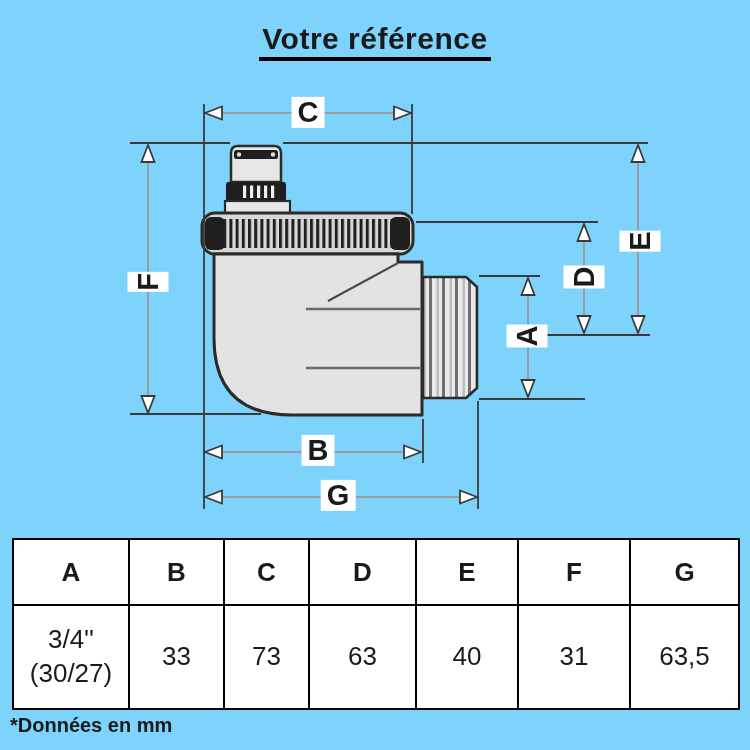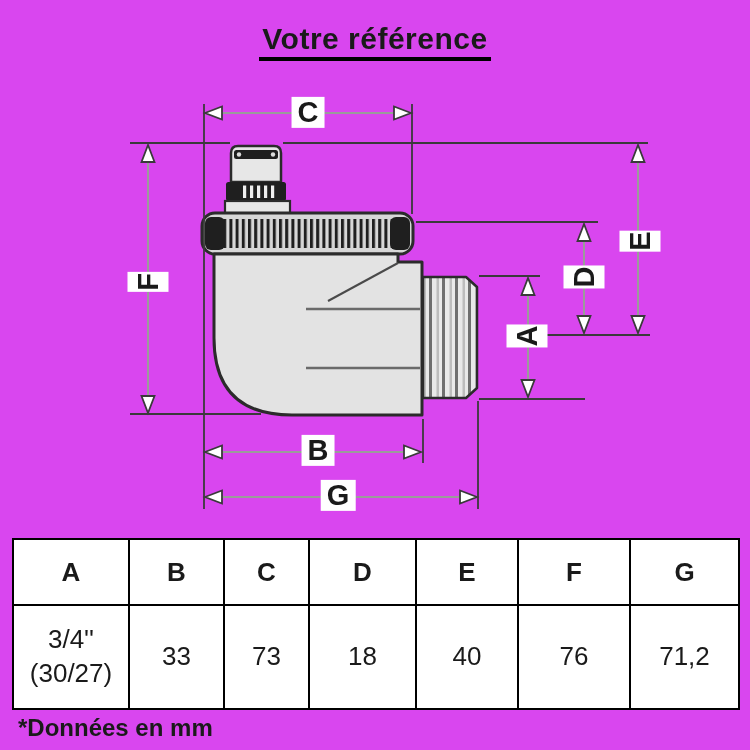--- a/index.html
+++ b/index.html
@@ -1,18 +1,18 @@
 <!DOCTYPE html>
 <html><head>
 <meta charset="utf-8">
 <style>
   html,body{margin:0;padding:0;background:#fff;}
   body{width:750px;height:750px;position:relative;overflow:hidden;
        font-family:"Liberation Sans", sans-serif;color:#1a1a1a;}
-  .page{position:absolute;inset:0;background:#d946ef;}
+  .page{position:absolute;inset:0;background:#7dd3fc;}
 
   
   .title-wrap{position:absolute;top:22px;left:0;width:750px;text-align:center;}
   .title{display:inline-block;font-size:30px;font-weight:bold;
          border-bottom:4px solid #000;padding:0 3px 1px 3px;letter-spacing:.5px;}
 
   
   .diagram{position:absolute;top:0;left:0;width:750px;height:530px;}
   .diagram svg{position:absolute;top:0;left:0;}
   .dim-label{position:absolute;font-size:29px;font-weight:bold;line-height:1;
@@ -21,21 +21,21 @@
 
   
   .spec-table{position:absolute;left:12px;top:538px;width:726px;
               border-collapse:collapse;table-layout:fixed;}
   .spec-table th,.spec-table td{border:2.5px solid #000;text-align:center;
               vertical-align:middle;font-size:26px;background:#fff;}
   .spec-table th{height:62px;font-weight:bold;}
   .spec-table td{height:100px;font-weight:normal;white-space:pre-line;line-height:1.3;}
 
   
-  .footnote{position:absolute;left:18px;top:714px;font-size:24px;font-weight:bold;}
+  .footnote{position:absolute;left:10px;top:714px;font-size:20px;font-weight:bold;}
 </style>
 </head>
 <body>
 
 <div class="page">
 
   <div class="title-wrap">
     <span class="title">Votre référence</span>
   </div>
 
@@ -154,22 +154,22 @@
         <th>F</th>
         <th>G</th>
       </tr>
     </thead>
     <tbody>
       <tr>
         <td>3/4''
 (30/27)</td>
         <td>33</td>
         <td>73</td>
-        <td>18</td>
+        <td>63</td>
         <td>40</td>
-        <td>76</td>
-        <td>71,2</td>
+        <td>31</td>
+        <td>63,5</td>
       </tr>
     </tbody>
   </table>
 
   <div class="footnote">*Données en mm</div>
 </div>
 
 </body></html>

